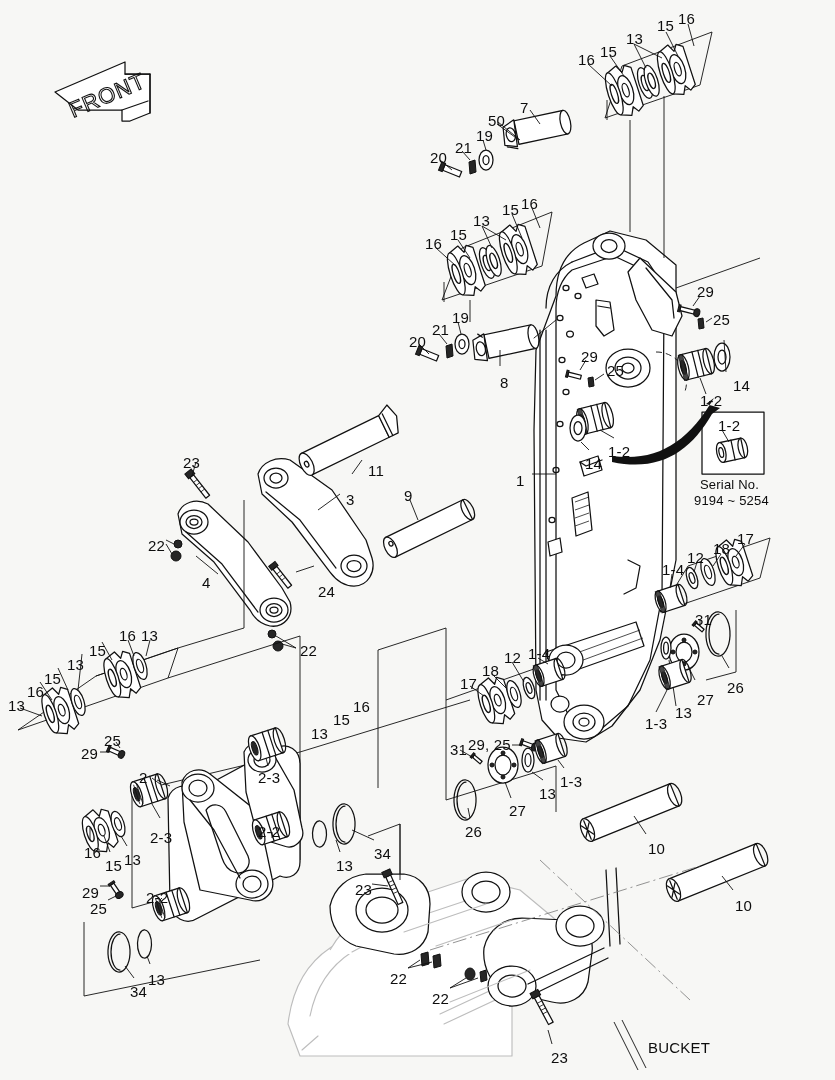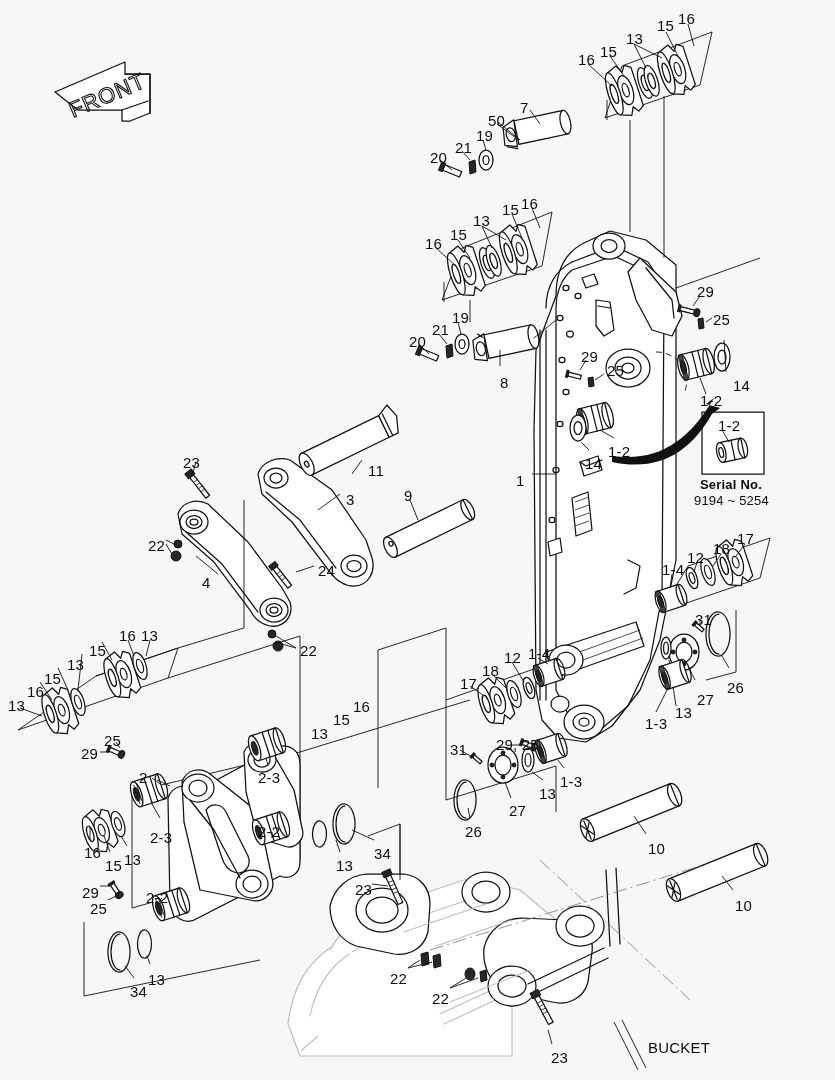--- a/index.html
+++ b/index.html
@@ -834,21 +834,21 @@
 </svg>
 
 <div class="frontwrap">
   <svg width="180" height="110" viewBox="0 0 180 110">
     <text x="28" y="66" class="fronttxt" transform="rotate(-23 28 66)" font-family="Liberation Sans, sans-serif" font-size="22" letter-spacing="1" fill="none" stroke="#111" stroke-width="1.1">FRONT</text>
   </svg>
 </div>
 
 <span class="lbl" style="left:648px;top:1040px;">BUCKET</span>
 
-<span class="lbl serial" style="left:700px;top:478px;font-weight:bold;">Serial No.</span>
+<span class="lbl serial" style="left:700px;top:478px;">Serial No.</span>
 <span class="lbl serial" style="left:694px;top:494px;">9194 ~ 5254</span>
 <span class="lbl" style="left:718px;top:418px;">1-2</span>
 
 <div id="callout-layer">
       <span class="lbl" style="left: 578px; top: 52px;">16</span>
       <span class="lbl" style="left: 600px; top: 44px;">15</span>
       <span class="lbl" style="left: 626px; top: 31px;">13</span>
       <span class="lbl" style="left: 657px; top: 18px;">15</span>
       <span class="lbl" style="left: 678px; top: 11px;">16</span>
       <span class="lbl" style="left: 430px; top: 150px;">20</span>
@@ -873,21 +873,21 @@
       <span class="lbl" style="left: 607px; top: 363px;">25</span>
       <span class="lbl" style="left: 608px; top: 444px;">1-2</span>
       <span class="lbl" style="left: 585px; top: 456px;">14</span>
       <span class="lbl" style="left: 516px; top: 473px;">1</span>
       <span class="lbl" style="left: 183px; top: 455px;">23</span>
       <span class="lbl" style="left: 368px; top: 463px;">11</span>
       <span class="lbl" style="left: 346px; top: 492px;">3</span>
       <span class="lbl" style="left: 404px; top: 488px;">9</span>
       <span class="lbl" style="left: 148px; top: 538px;">22</span>
       <span class="lbl" style="left: 202px; top: 575px;">4</span>
-      <span class="lbl" style="left: 318px; top: 563px;">24</span>
+      <span class="lbl" style="left: 318px; top: 584px;">24</span>
       <span class="lbl" style="left: 300px; top: 643px;">22</span>
       <span class="lbl" style="left: 737px; top: 531px;">17</span>
       <span class="lbl" style="left: 713px; top: 541px;">18</span>
       <span class="lbl" style="left: 687px; top: 550px;">12</span>
       <span class="lbl" style="left: 662px; top: 562px;">1-4</span>
       <span class="lbl" style="left: 695px; top: 612px;">31</span>
       <span class="lbl" style="left: 697px; top: 692px;">27</span>
       <span class="lbl" style="left: 727px; top: 680px;">26</span>
       <span class="lbl" style="left: 645px; top: 716px;">1-3</span>
       <span class="lbl" style="left: 675px; top: 705px;">13</span>
@@ -915,21 +915,21 @@
       <span class="lbl" style="left: 146px; top: 890px;">2-2</span>
       <span class="lbl" style="left: 130px; top: 984px;">34</span>
       <span class="lbl" style="left: 148px; top: 972px;">13</span>
       <span class="lbl" style="left: 336px; top: 858px;">13</span>
       <span class="lbl" style="left: 374px; top: 846px;">34</span>
       <span class="lbl" style="left: 460px; top: 676px;">17</span>
       <span class="lbl" style="left: 482px; top: 663px;">18</span>
       <span class="lbl" style="left: 504px; top: 650px;">12</span>
       <span class="lbl" style="left: 528px; top: 646px;">1-4</span>
       <span class="lbl" style="left: 450px; top: 742px;">31</span>
-      <span class="lbl" style="left: 496px; top: 737px;">29, 25</span>
+      <span class="lbl" style="left: 468px; top: 737px;">29, 25</span>
       <span class="lbl" style="left: 509px; top: 803px;">27</span>
       <span class="lbl" style="left: 539px; top: 786px;">13</span>
       <span class="lbl" style="left: 560px; top: 774px;">1-3</span>
       <span class="lbl" style="left: 465px; top: 824px;">26</span>
       <span class="lbl" style="left: 648px; top: 841px;">10</span>
       <span class="lbl" style="left: 735px; top: 898px;">10</span>
       <span class="lbl" style="left: 355px; top: 882px;">23</span>
       <span class="lbl" style="left: 390px; top: 971px;">22</span>
       <span class="lbl" style="left: 432px; top: 991px;">22</span>
       <span class="lbl" style="left: 551px; top: 1050px;">23</span>

